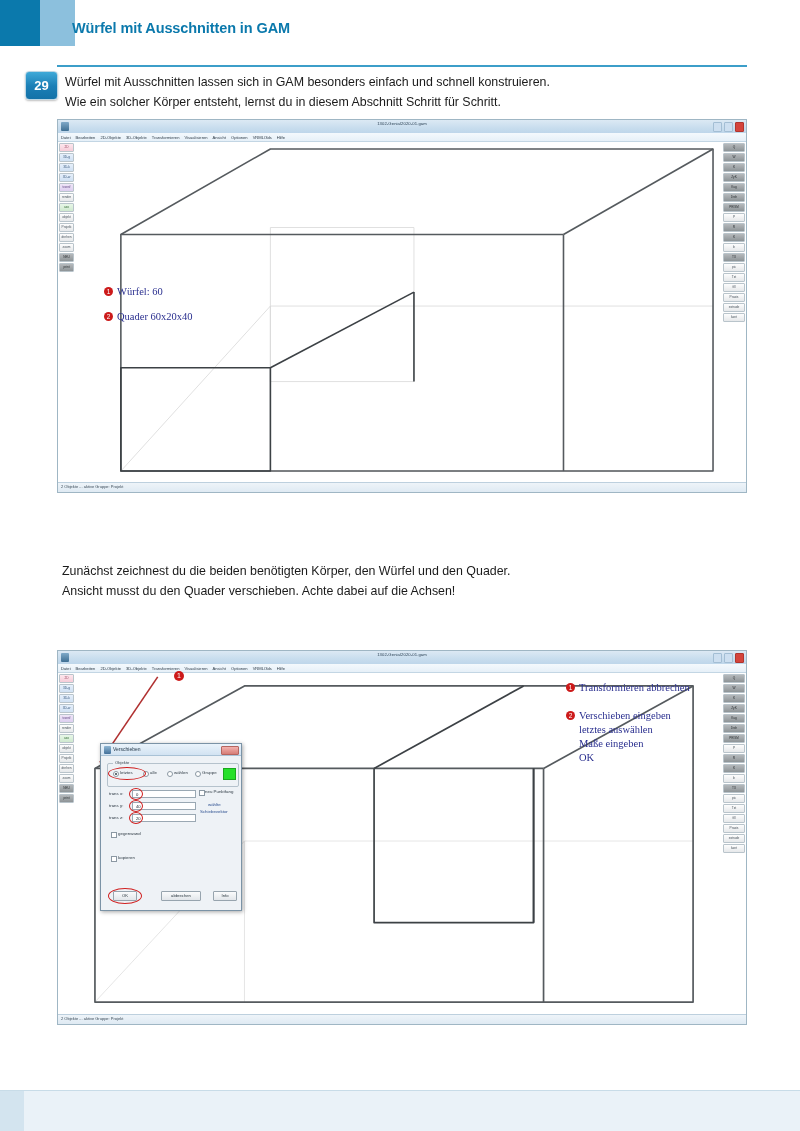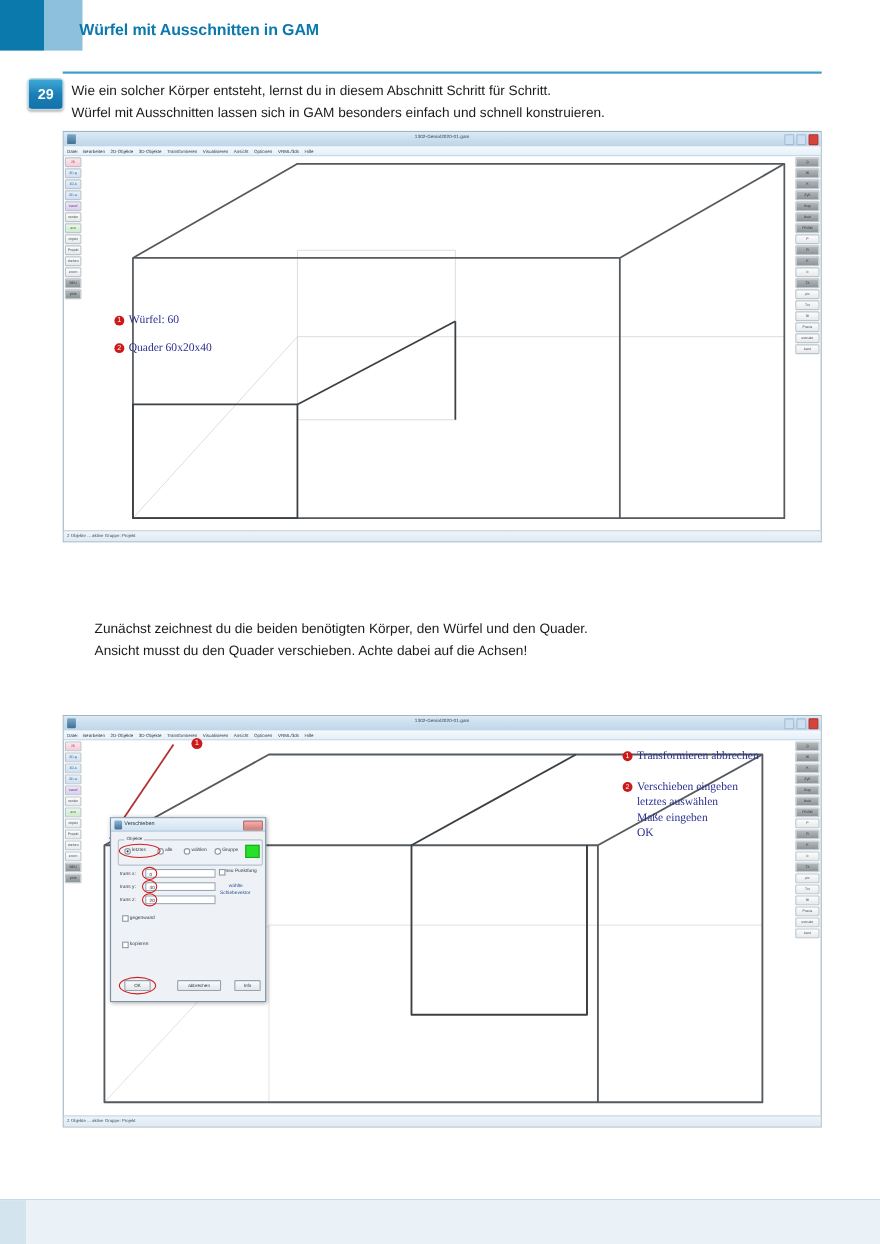--- a/index.html
+++ b/index.html
@@ -22,21 +22,21 @@
   .badge{position:absolute;left:25px;top:71px;width:31px;height:27px;border-radius:4px;
          background:linear-gradient(180deg,#3fa9d8 0%,#1b7fb6 52%,#1372a8 100%);
          border:1px solid #bcd6e4;box-shadow:0 1px 2px rgba(0,0,0,.25);}
   .badge span{display:block;width:100%;text-align:center;line-height:27px;color:#fff;font-size:13px;font-weight:bold;}
 
   .intro{position:absolute;left:65px;top:72px;width:680px;font-size:12.4px;color:#1b1b1b;line-height:20px;}
   .intro div{white-space:nowrap;}
 
   
   .midtext{position:absolute;left:62px;top:561px;width:690px;font-size:12.4px;color:#1b1b1b;line-height:20px;}
-  .midtext div{white-space:nowrap;margin-left:24px;}
+  .midtext div{white-space:nowrap;}
 
   
   .appwin{position:absolute;background:#ffffff;border:1px solid #9fb6c4;box-sizing:border-box;}
   .titlebar{position:absolute;left:0;top:0;height:13px;width:100%;
      background:linear-gradient(180deg,#dce9f4 0%,#c8ddee 60%,#bed6ea 100%);
      border-bottom:1px solid #a9c3d5;}
   .title-ico{position:absolute;left:3px;top:2px;width:8px;height:9px;
      background:linear-gradient(180deg,#7fa9c8,#3f6f93);border-radius:1px;}
   .title-text{position:absolute;left:0;top:1px;width:100%;text-align:center;font-size:4.2px;color:#2d4356;letter-spacing:.1px;}
   .win-btns{position:absolute;right:2px;top:2px;display:flex;gap:2px;align-items:center;}
@@ -107,22 +107,22 @@
   <div class="hdr-block-dark"></div>
   <div class="hdr-block-light"></div>
   <div class="hdr-title">Würfel mit Ausschnitten in GAM</div>
 </div>
 
 <div class="rule-top"></div>
 <div class="badge">
   <span>29</span>
 </div>
 <div class="intro">
+  <div>Würfel mit Ausschnitten lassen sich in GAM besonders einfach und schnell konstruieren.</div>
   <div>Wie ein solcher Körper entsteht, lernst du in diesem Abschnitt Schritt für Schritt.</div>
-  <div>Würfel mit Ausschnitten lassen sich in GAM besonders einfach und schnell konstruieren.</div>
 </div>
 
 <div class="appwin" style="left:57px;top:119px;width:690px;height:374px;">
   <div class="titlebar">
     <div class="title-ico"></div>
     <div class="title-text">1302-Genial2020-01.gam</div>
     <div class="win-btns">
       <div class="win-btn"></div>
       <div class="win-btn"></div>
       <div class="win-btn close"></div>

